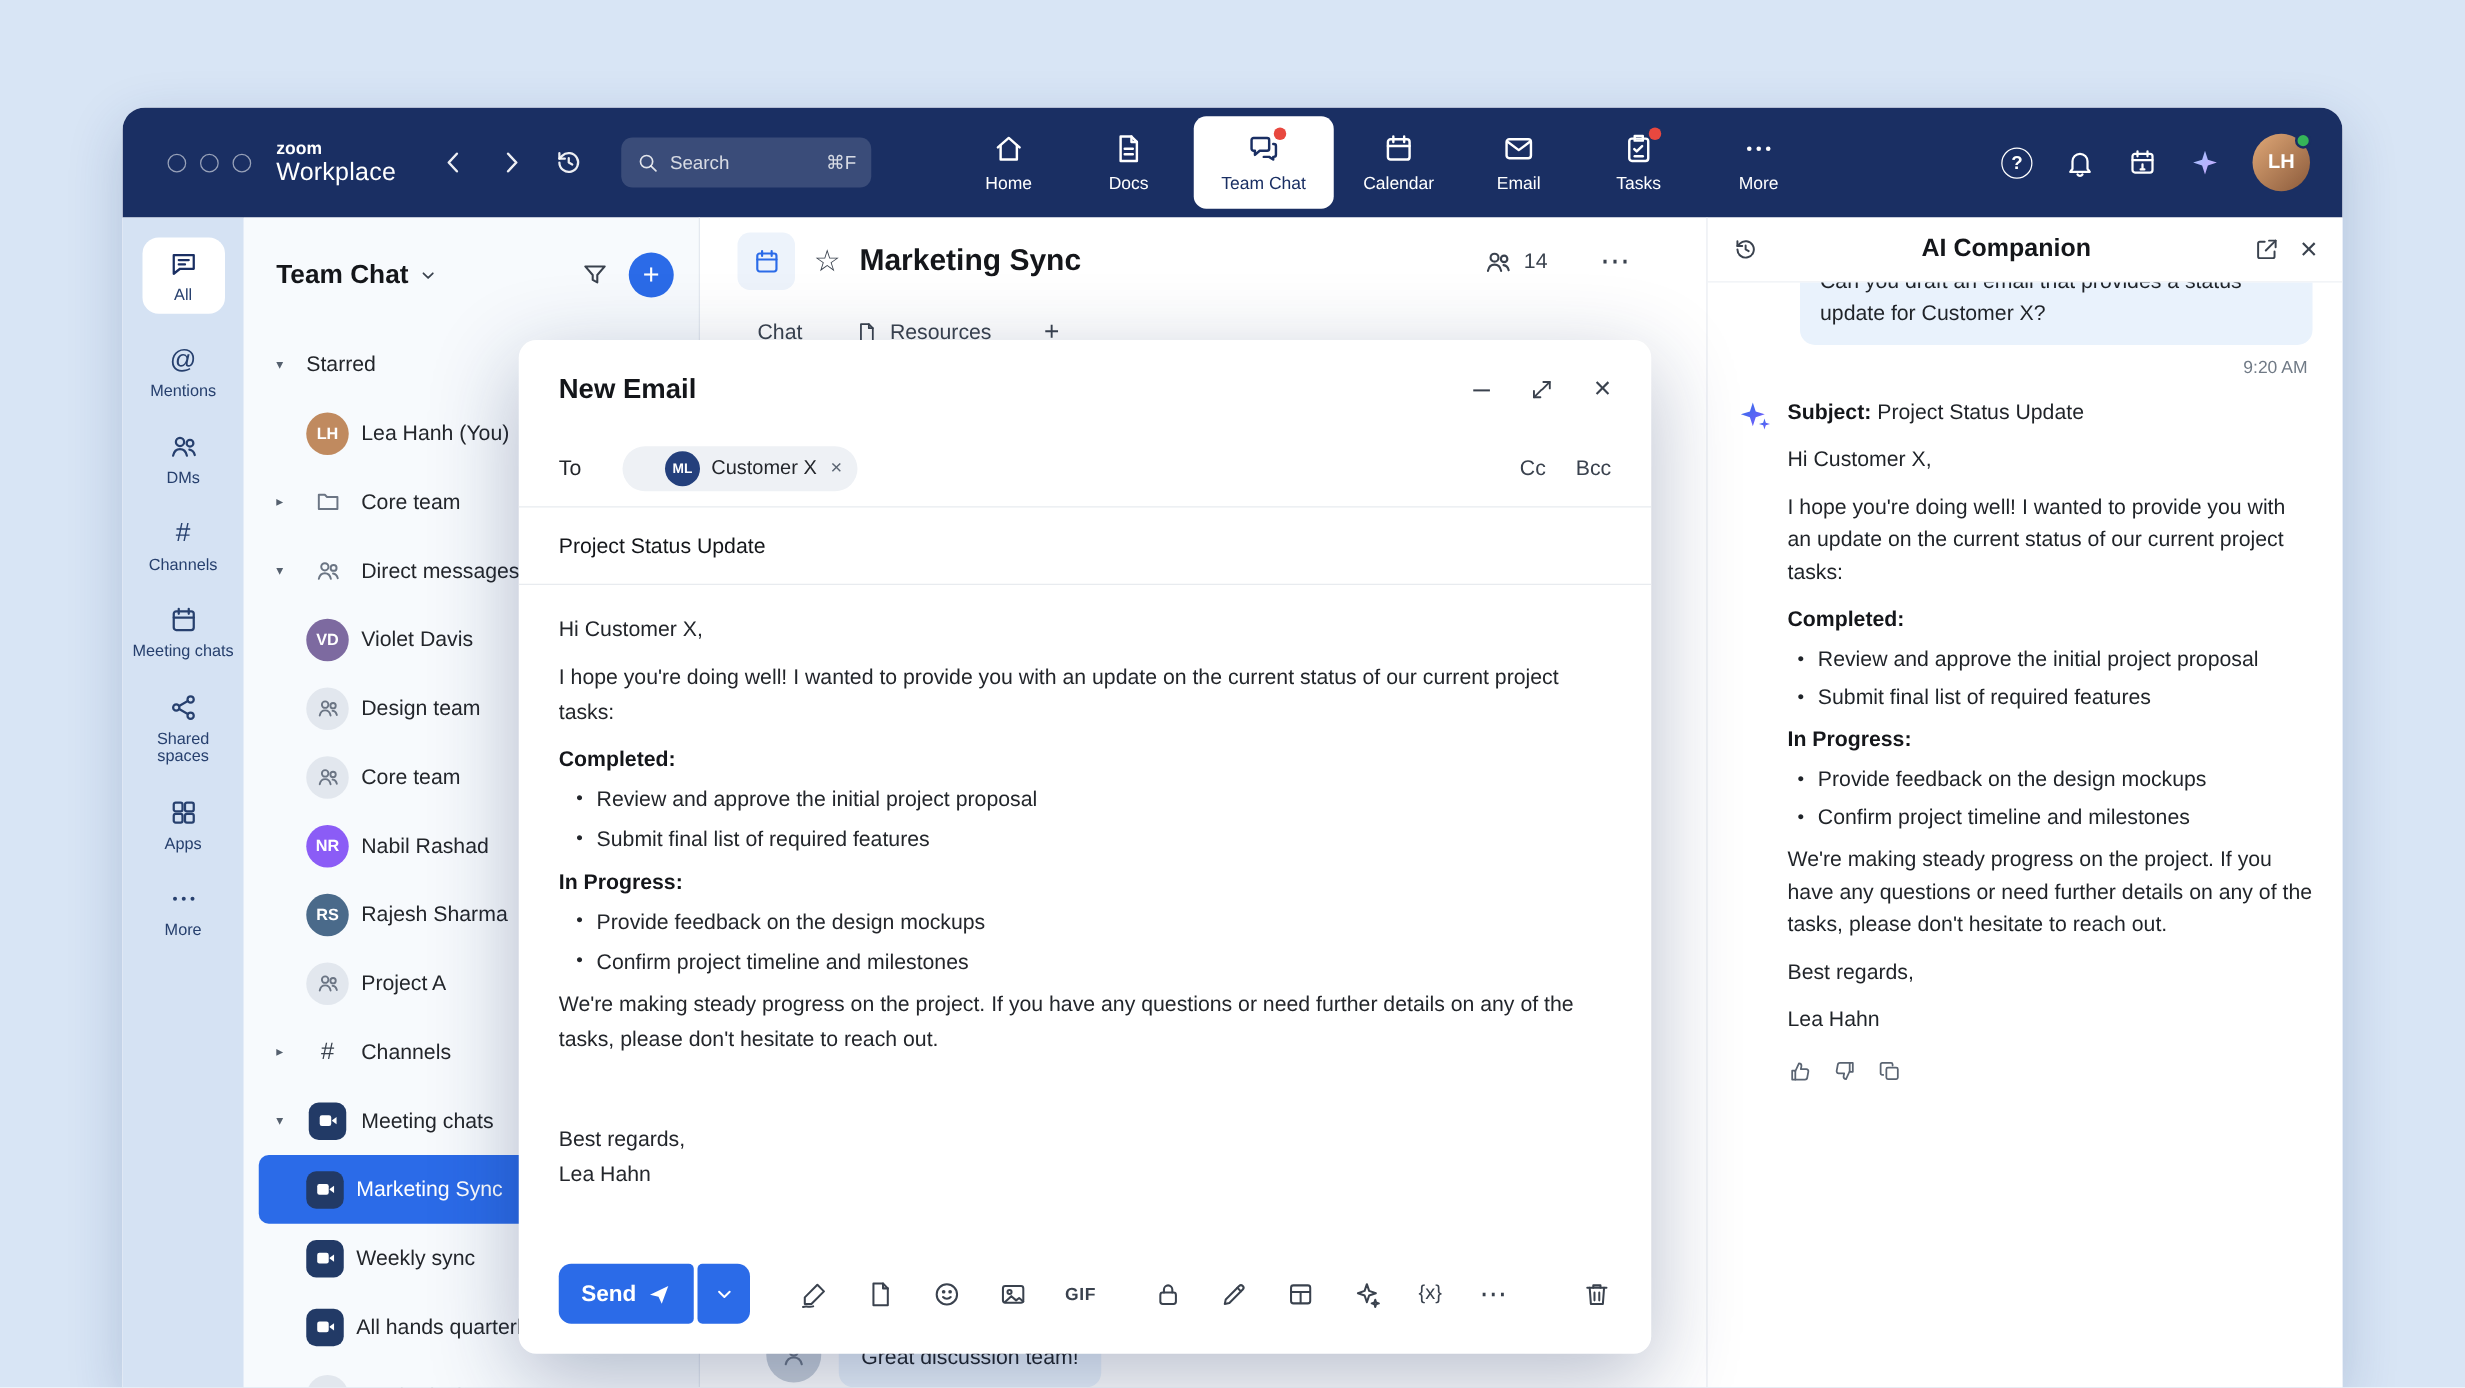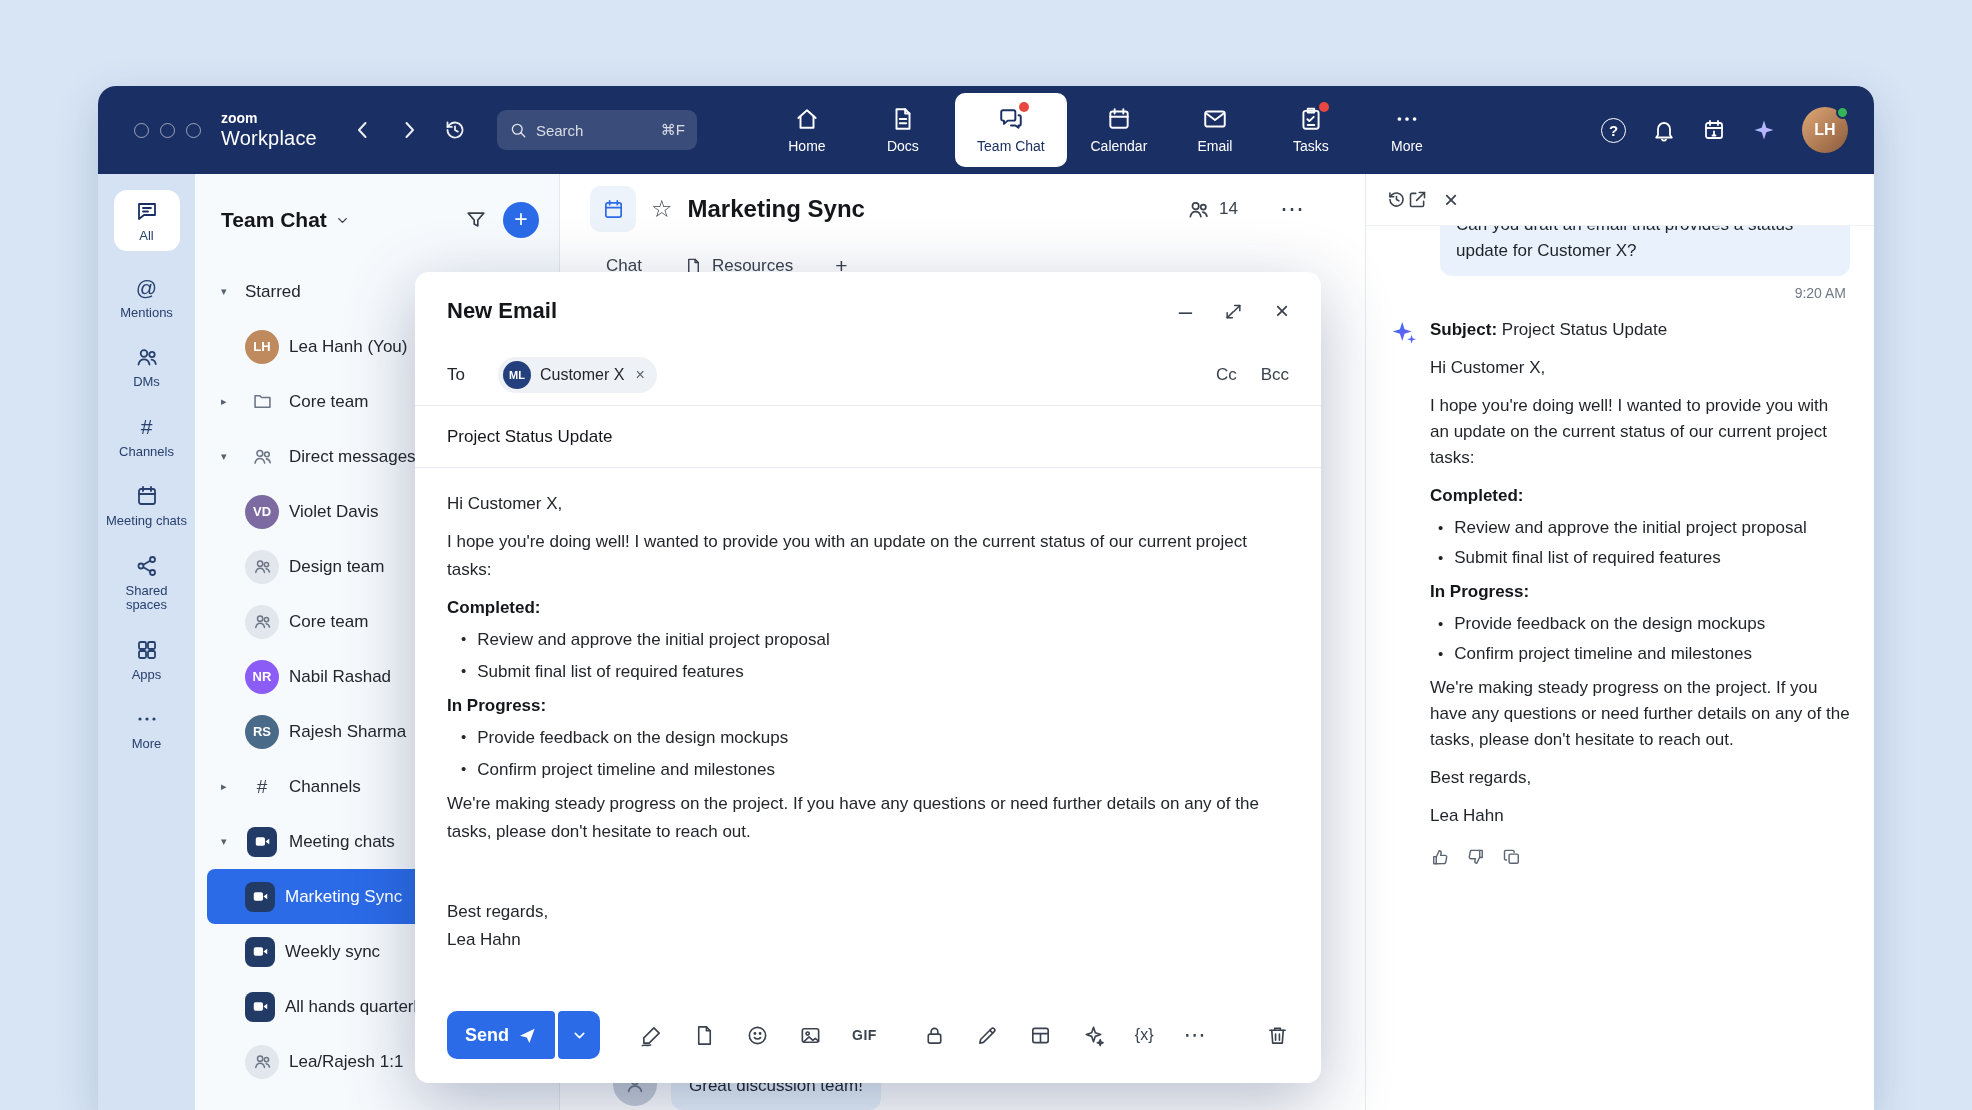--- a/index.html
+++ b/index.html
@@ -139,21 +139,21 @@
     display:flex; flex-direction:column;
   }
   .m-head { display:flex; align-items:center; padding:26px 32px 20px; }
   .m-title { font-size:22px; font-weight:700; color:#14161a; flex:1; }
   .m-controls { display:flex; align-items:center; gap:32px; color:#3a424e; }
   .m-controls svg { width:19px; height:19px; }
   .m-controls .glyph { font-size:24px; line-height:1; }
   .m-row { display:flex; align-items:center; padding:0 32px; height:62px; border-bottom:1px solid #e8ebef; font-size:17px; color:#23262b; flex-shrink:0;gap:17px; }
   .to-label { color:#23262b; }
   .chip { display:flex; align-items:center; gap:9px; background:#eef1f5; border-radius:19px; padding:4px 12px 4px 5px; margin-left:16px; }
-  .chip-av { width:28px; height:28px; border-radius:50%; background:#24407c; color:#fff; font-size:11px; font-weight:700; display:flex; align-items:center; justify-content:center; }
+  .chip-av { width:28px; height:28px; border-radius:50%; background:#24407c; color:#fff; font-size:11px; font-weight:700; display:flex; align-items:center; justify-content:center;margin-left:29px; }
   .chip-name { font-size:16px; }
   .chip-x { font-size:16px; color:#5a6472; margin-left:2px; }
   .ccbcc { margin-left:auto; display:flex; gap:24px; color:#3a424e; }
   .subject-input { border:none; outline:none; font-size:17px; color:#14161a; width:100%; font-family:"Liberation Sans","DejaVu Sans",sans-serif; background:transparent; }
   .m-body { flex:1; padding:22px 32px; font-size:17px; line-height:28px; color:#23262b; overflow:hidden; }
   .m-body p { margin-bottom:10px; }
   .m-body .hdr { margin-bottom:4px; font-weight:700; color:#14161a; }
   .m-body ul.blist { padding-left:14px; margin-bottom:6px; }
   .m-body .close-par { margin-bottom:0; }
   .m-body .signblock { margin-top:52px; }
@@ -468,20 +468,31 @@
           <span class="row-label" data-interactable="false">Core team</span>
         </div>
         <div class="row child" data-interactable="true">
           <span class="avatar av-nr" data-interactable="false">NR</span>
           <span class="row-label" data-interactable="false">Nabil Rashad</span>
         </div>
         <div class="row child" data-interactable="true">
           <span class="avatar av-rs" data-interactable="false">RS</span>
           <span class="row-label" data-interactable="false">Rajesh Sharma</span>
         </div>
+        <div class="row child" data-interactable="true">
+          <span class="avatar group-av" data-interactable="false">
+              <svg viewBox="0 0 24 24" fill="none" stroke="currentColor" stroke-width="1.9" stroke-linecap="round" stroke-linejoin="round">
+                <circle cx="9" cy="8.5" r="3.3"></circle>
+                <path d="M3.5 19.5c.7-3.4 2.9-5.2 5.5-5.2s4.8 1.8 5.5 5.2"></path>
+                <circle cx="17" cy="9.5" r="2.7"></circle>
+                <path d="M16.5 14.7c2.2.3 3.7 1.8 4.3 4.3"></path>
+              </svg>
+            </span>
+          <span class="row-label" data-interactable="false">Project A</span>
+        </div>
         <div class="row section" data-interactable="true">
           <span class="tri" data-interactable="true">▸</span>
           <span class="icon-slot">
               <span class="hash-glyph" data-interactable="false">#</span>
             </span>
           <span class="row-label" data-interactable="false">Channels</span>
         </div>
         <div class="row section" data-interactable="true">
           <span class="tri" data-interactable="true">▾</span>
           <span class="icon-slot">
@@ -586,20 +597,21 @@
 
     <div class="ai-panel" data-interactable="false">
       <div class="ai-header" data-interactable="false">
         <span data-interactable="true">
             <svg class="hic" viewBox="0 0 24 24" fill="none" stroke="currentColor" stroke-width="1.8" stroke-linecap="round" stroke-linejoin="round">
               <path d="M4.5 12a7.5 7.5 0 1 0 2.2-5.3L4.5 8.9"></path>
               <path d="M4.5 4.5v4.4h4.4"></path>
               <path d="M12 8.5V12l2.8 1.6"></path>
             </svg>
           </span>
+        <span class="ai-title" data-interactable="false">AI Companion</span>
         <span data-interactable="true">
             <svg class="hic" viewBox="0 0 24 24" fill="none" stroke="currentColor" stroke-width="1.8" stroke-linecap="round" stroke-linejoin="round">
               <path d="M10 5H5.5A1.5 1.5 0 0 0 4 6.5v12A1.5 1.5 0 0 0 5.5 20h12a1.5 1.5 0 0 0 1.5-1.5V14"></path>
               <path d="M14 4h6v6"></path>
               <path d="M20 4l-9 9"></path>
             </svg>
           </span>
         <span class="close-x" data-interactable="true">×</span>
       </div>
       <div class="ai-body" data-interactable="false">

